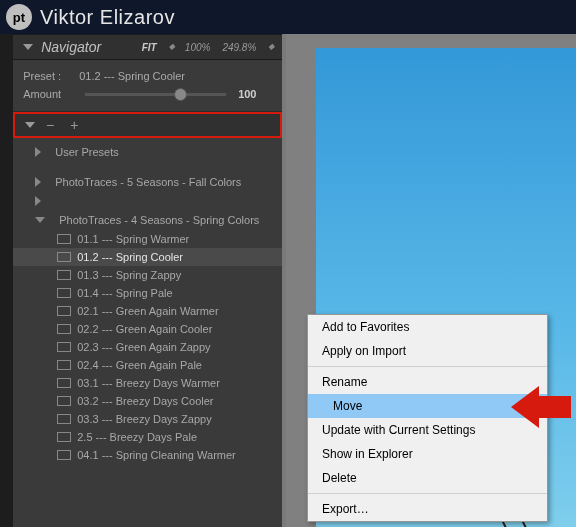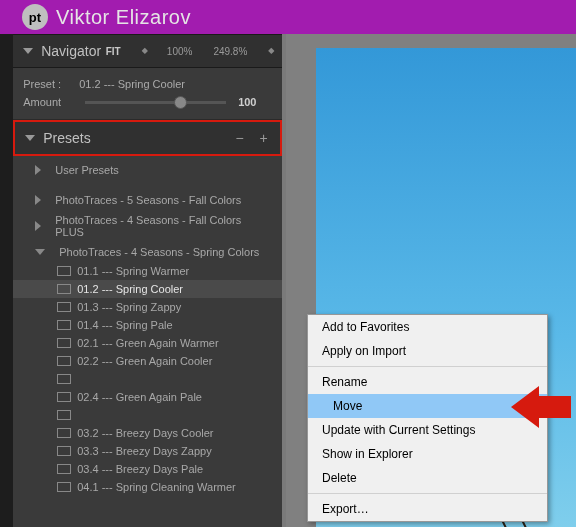--- a/index.html
+++ b/index.html
@@ -6,24 +6,24 @@
 body {
   width: 576px;
   height: 527px;
   overflow: hidden;
   background: #2a2a2a;
   font-family: -apple-system, BlinkMacSystemFont, "Segoe UI", Arial, sans-serif;
   position: relative;
 }
 .topbar {
   height: 34px;
-  background: #a21caf;
-  display: flex;
-  align-items: center;
-  padding-left: 22px;
+  background: #0f172a;
+  display: flex;
+  align-items: center;
+  padding-left: 6px;
   color: #d9d9d9;
 }
 .logo {
   width: 26px; height: 26px;
   border-radius: 50%;
   background: #bfbfbf;
   color: #000;
   display: flex; align-items: center; justify-content: center;
   font-weight: bold;
   font-size: 13px;
@@ -62,23 +62,24 @@
 .branches {
   position: absolute;
   bottom: 0; right: 0; left: 40px;
   height: 200px;
 }
 .panel-header {
   height: 26px;
   background: #303030;
   display: flex;
   align-items: center;
-  padding: 16px 10px;
+  padding: 8px 10px;
   border-top: 1px solid #1a1a1a;
   border-bottom: 1px solid #1a1a1a;
+  font-style: italic;
 }
 .panel-header.presets {
   border: 2px solid #d61a0e;
 }
 .disclose {
   display: inline-block;
   width: 0; height: 0;
   margin-right: 8px;
 }
 .disclose.down {
@@ -91,21 +92,21 @@
   border-bottom: 5px solid transparent;
   border-left: 6px solid #999;
 }
 .panel-title {
   flex: 1;
   font-size: 14px;
   color: #c0c0c0;
 }
 .zoom-levels {
   display: flex;
-  gap: 21px;
+  gap: 12px;
   font-size: 10px;
   color: #999;
   align-items: flex-start;
 }
 .zoom-level {
   color: #9a9a9a;
 }
 .zoom-fit { color: #c9c9c9; font-weight: 600; }
 .updown {
   font-size: 8px;
@@ -264,40 +265,38 @@
         <span class="preset-label">Amount</span>
         <div class="slider">
           <div class="slider-thumb"></div>
         </div>
         <span class="preset-value">100</span>
       </div>
     </div>
 
     <div class="panel-header presets">
       <span class="disclose down"></span>
-      <span class="panel-title">Presets</span>
       <span class="header-icons">
         <span class="header-icon">−</span>
         <span class="header-icon">+</span>
       </span>
     </div>
 
     <div class="tree">
       <div class="tree-group">
         <span class="disclose right"></span>
         <span>User Presets</span>
       </div>
       <div class="spacer"></div>
       <div class="tree-group">
         <span class="disclose right"></span>
         <span>PhotoTraces - 5 Seasons - Fall Colors</span>
       </div>
       <div class="tree-group">
         <span class="disclose right"></span>
-        <span>PhotoTraces - 4 Seasons - Fall Colors PLUS</span>
       </div>
       <div class="tree-group">
         <span class="disclose down"></span>
         <span>PhotoTraces - 4 Seasons - Spring Colors</span>
       </div>
       <div id="items-host">
           <div class="tree-item">
             <span class="rect-icon"></span>
             <span>01.1 --- Spring Warmer</span>
           </div>
@@ -316,39 +315,41 @@
           <div class="tree-item">
             <span class="rect-icon"></span>
             <span>02.1 --- Green Again Warmer</span>
           </div>
           <div class="tree-item">
             <span class="rect-icon"></span>
             <span>02.2 --- Green Again Cooler</span>
           </div>
           <div class="tree-item">
             <span class="rect-icon"></span>
+            <span>02.3 --- Green Again Zappy</span>
           </div>
           <div class="tree-item">
             <span class="rect-icon"></span>
             <span>02.4 --- Green Again Pale</span>
           </div>
           <div class="tree-item">
             <span class="rect-icon"></span>
+            <span>03.1 --- Breezy Days Warmer</span>
           </div>
           <div class="tree-item">
             <span class="rect-icon"></span>
             <span>03.2 --- Breezy Days Cooler</span>
           </div>
           <div class="tree-item">
             <span class="rect-icon"></span>
             <span>03.3 --- Breezy Days Zappy</span>
           </div>
           <div class="tree-item">
             <span class="rect-icon"></span>
-            <span>03.4 --- Breezy Days Pale</span>
+            <span>2.5 --- Breezy Days Pale</span>
           </div>
           <div class="tree-item">
             <span class="rect-icon"></span>
             <span>04.1 --- Spring Cleaning Warmer</span>
           </div>
         </div>
     </div>
 
   </div>
 

